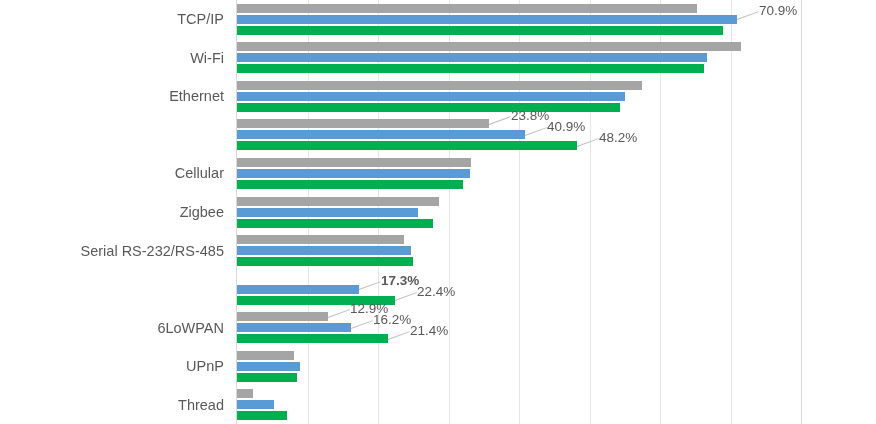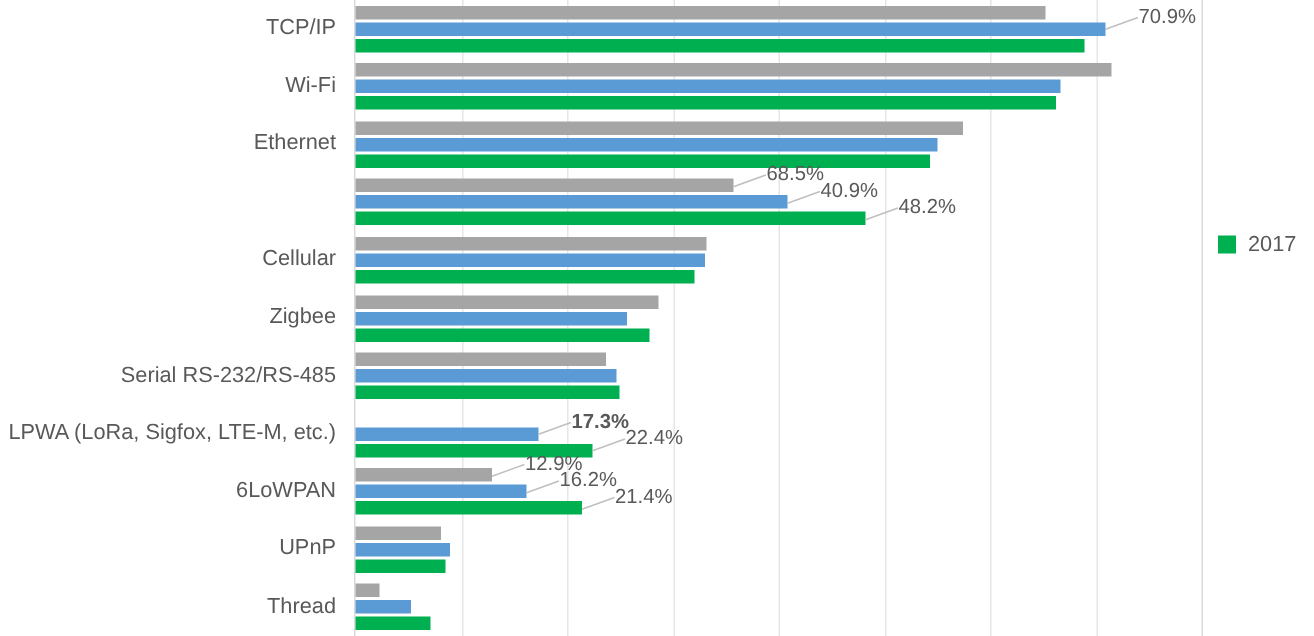--- a/index.html
+++ b/index.html
@@ -121,21 +121,20 @@
 
 <div id="chart-root">
 
   <div class="cat-axis">
       <div class="cat-label" style="top: 19.2727px;">TCP/IP</div>
       <div class="cat-label" style="top: 57.8182px;">Wi-Fi</div>
       <div class="cat-label" style="top: 96.3636px;">Ethernet</div>
       <div class="cat-label" style="top: 173.455px;">Cellular</div>
       <div class="cat-label" style="top: 212px;">Zigbee</div>
       <div class="cat-label" style="top: 250.545px;">Serial RS-232/RS-485</div>
-      <div class="cat-label" style="top: 289.091px;">LPWA (LoRa, Sigfox, LTE-M, etc.)</div>
       <div class="cat-label" style="top: 327.636px;">6LoWPAN</div>
       <div class="cat-label" style="top: 366.182px;">UPnP</div>
       <div class="cat-label" style="top: 404.727px;">Thread</div>
     </div>
 
   <div class="plot">
     <div class="plot-right-edge"></div>
   <div class="gridline" style="left: 71px;"></div>
       <div class="gridline" style="left: 141px;"></div>
       <div class="gridline" style="left: 212px;"></div>
@@ -148,21 +147,21 @@
       <div class="dlabel" style="left: 522px; top: 11.2727px;">70.9%</div>
       <div class="leader" style="left: 500px; top: 19.2727px; width: 23.4094px; transform: rotate(-19.9831deg);"></div>
       <div class="bar s2017" title="TCP/IP 2017: 68.9%" style="left: 0px; top: 25.7727px; width: 486px; background: rgb(0, 176, 80);"></div>
       <div class="bar s2015" title="Wi-Fi 2015: 71.5%" style="left: 0px; top: 42.3182px; width: 504px; background: rgb(165, 165, 165);"></div>
       <div class="bar s2016" title="Wi-Fi 2016: 66.6%" style="left: 0px; top: 53.3182px; width: 470px; background: rgb(91, 155, 213);"></div>
       <div class="bar s2017" title="Wi-Fi 2017: 66.3%" style="left: 0px; top: 64.3182px; width: 467px; background: rgb(0, 176, 80);"></div>
       <div class="bar s2015" title="Ethernet 2015: 57.4%" style="left: 0px; top: 80.8636px; width: 405px; background: rgb(165, 165, 165);"></div>
       <div class="bar s2016" title="Ethernet 2016: 55%" style="left: 0px; top: 91.8636px; width: 388px; background: rgb(91, 155, 213);"></div>
       <div class="bar s2017" title="Ethernet 2017: 54.3%" style="left: 0px; top: 102.864px; width: 383px; background: rgb(0, 176, 80);"></div>
       <div class="bar s2015" title="Bluetooth / Bluetooth Smart 2015: 35.8%" style="left: 0px; top: 119.409px; width: 252px; background: rgb(165, 165, 165);"></div>
-      <div class="dlabel" style="left: 274px; top: 115.909px;">68.5%</div>
+      <div class="dlabel" style="left: 274px; top: 115.909px;">23.8%</div>
       <div class="leader" style="left: 252px; top: 123.909px; width: 23.4094px; transform: rotate(-19.9831deg);"></div>
       <div class="bar s2016" title="Bluetooth / Bluetooth Smart 2016: 40.9%" style="left: 0px; top: 130.409px; width: 288px; background: rgb(91, 155, 213);"></div>
       <div class="dlabel" style="left: 310px; top: 126.909px;">40.9%</div>
       <div class="leader" style="left: 288px; top: 134.909px; width: 23.4094px; transform: rotate(-19.9831deg);"></div>
       <div class="bar s2017" title="Bluetooth / Bluetooth Smart 2017: 48.2%" style="left: 0px; top: 141.409px; width: 340px; background: rgb(0, 176, 80);"></div>
       <div class="dlabel" style="left: 362px; top: 137.909px;">48.2%</div>
       <div class="leader" style="left: 340px; top: 145.909px; width: 23.4094px; transform: rotate(-19.9831deg);"></div>
       <div class="bar s2015" title="Cellular 2015: 33.2%" style="left: 0px; top: 157.955px; width: 234px; background: rgb(165, 165, 165);"></div>
       <div class="bar s2016" title="Cellular 2016: 33%" style="left: 0px; top: 168.955px; width: 233px; background: rgb(91, 155, 213);"></div>
       <div class="bar s2017" title="Cellular 2017: 32%" style="left: 0px; top: 179.955px; width: 226px; background: rgb(0, 176, 80);"></div>
@@ -189,19 +188,15 @@
       <div class="leader" style="left: 151px; top: 338.636px; width: 23.4094px; transform: rotate(-19.9831deg);"></div>
       <div class="bar s2015" title="UPnP 2015: 8.1%" style="left: 0px; top: 350.682px; width: 57px; background: rgb(165, 165, 165);"></div>
       <div class="bar s2016" title="UPnP 2016: 9%" style="left: 0px; top: 361.682px; width: 63px; background: rgb(91, 155, 213);"></div>
       <div class="bar s2017" title="UPnP 2017: 8.5%" style="left: 0px; top: 372.682px; width: 60px; background: rgb(0, 176, 80);"></div>
       <div class="bar s2015" title="Thread 2015: 2.3%" style="left: 0px; top: 389.227px; width: 16px; background: rgb(165, 165, 165);"></div>
       <div class="bar s2016" title="Thread 2016: 5.3%" style="left: 0px; top: 400.227px; width: 37px; background: rgb(91, 155, 213);"></div>
       <div class="bar s2017" title="Thread 2017: 7.1%" style="left: 0px; top: 411.227px; width: 50px; background: rgb(0, 176, 80);"></div>
     </div>
 
   <div class="legend">
-      <div class="legend-row">
-        <span class="legend-swatch" style="background: rgb(0, 176, 80);"></span>
-        <span class="legend-text">2017</span>
-      </div>
     </div>
 
 </div>
 
 </body></html>

